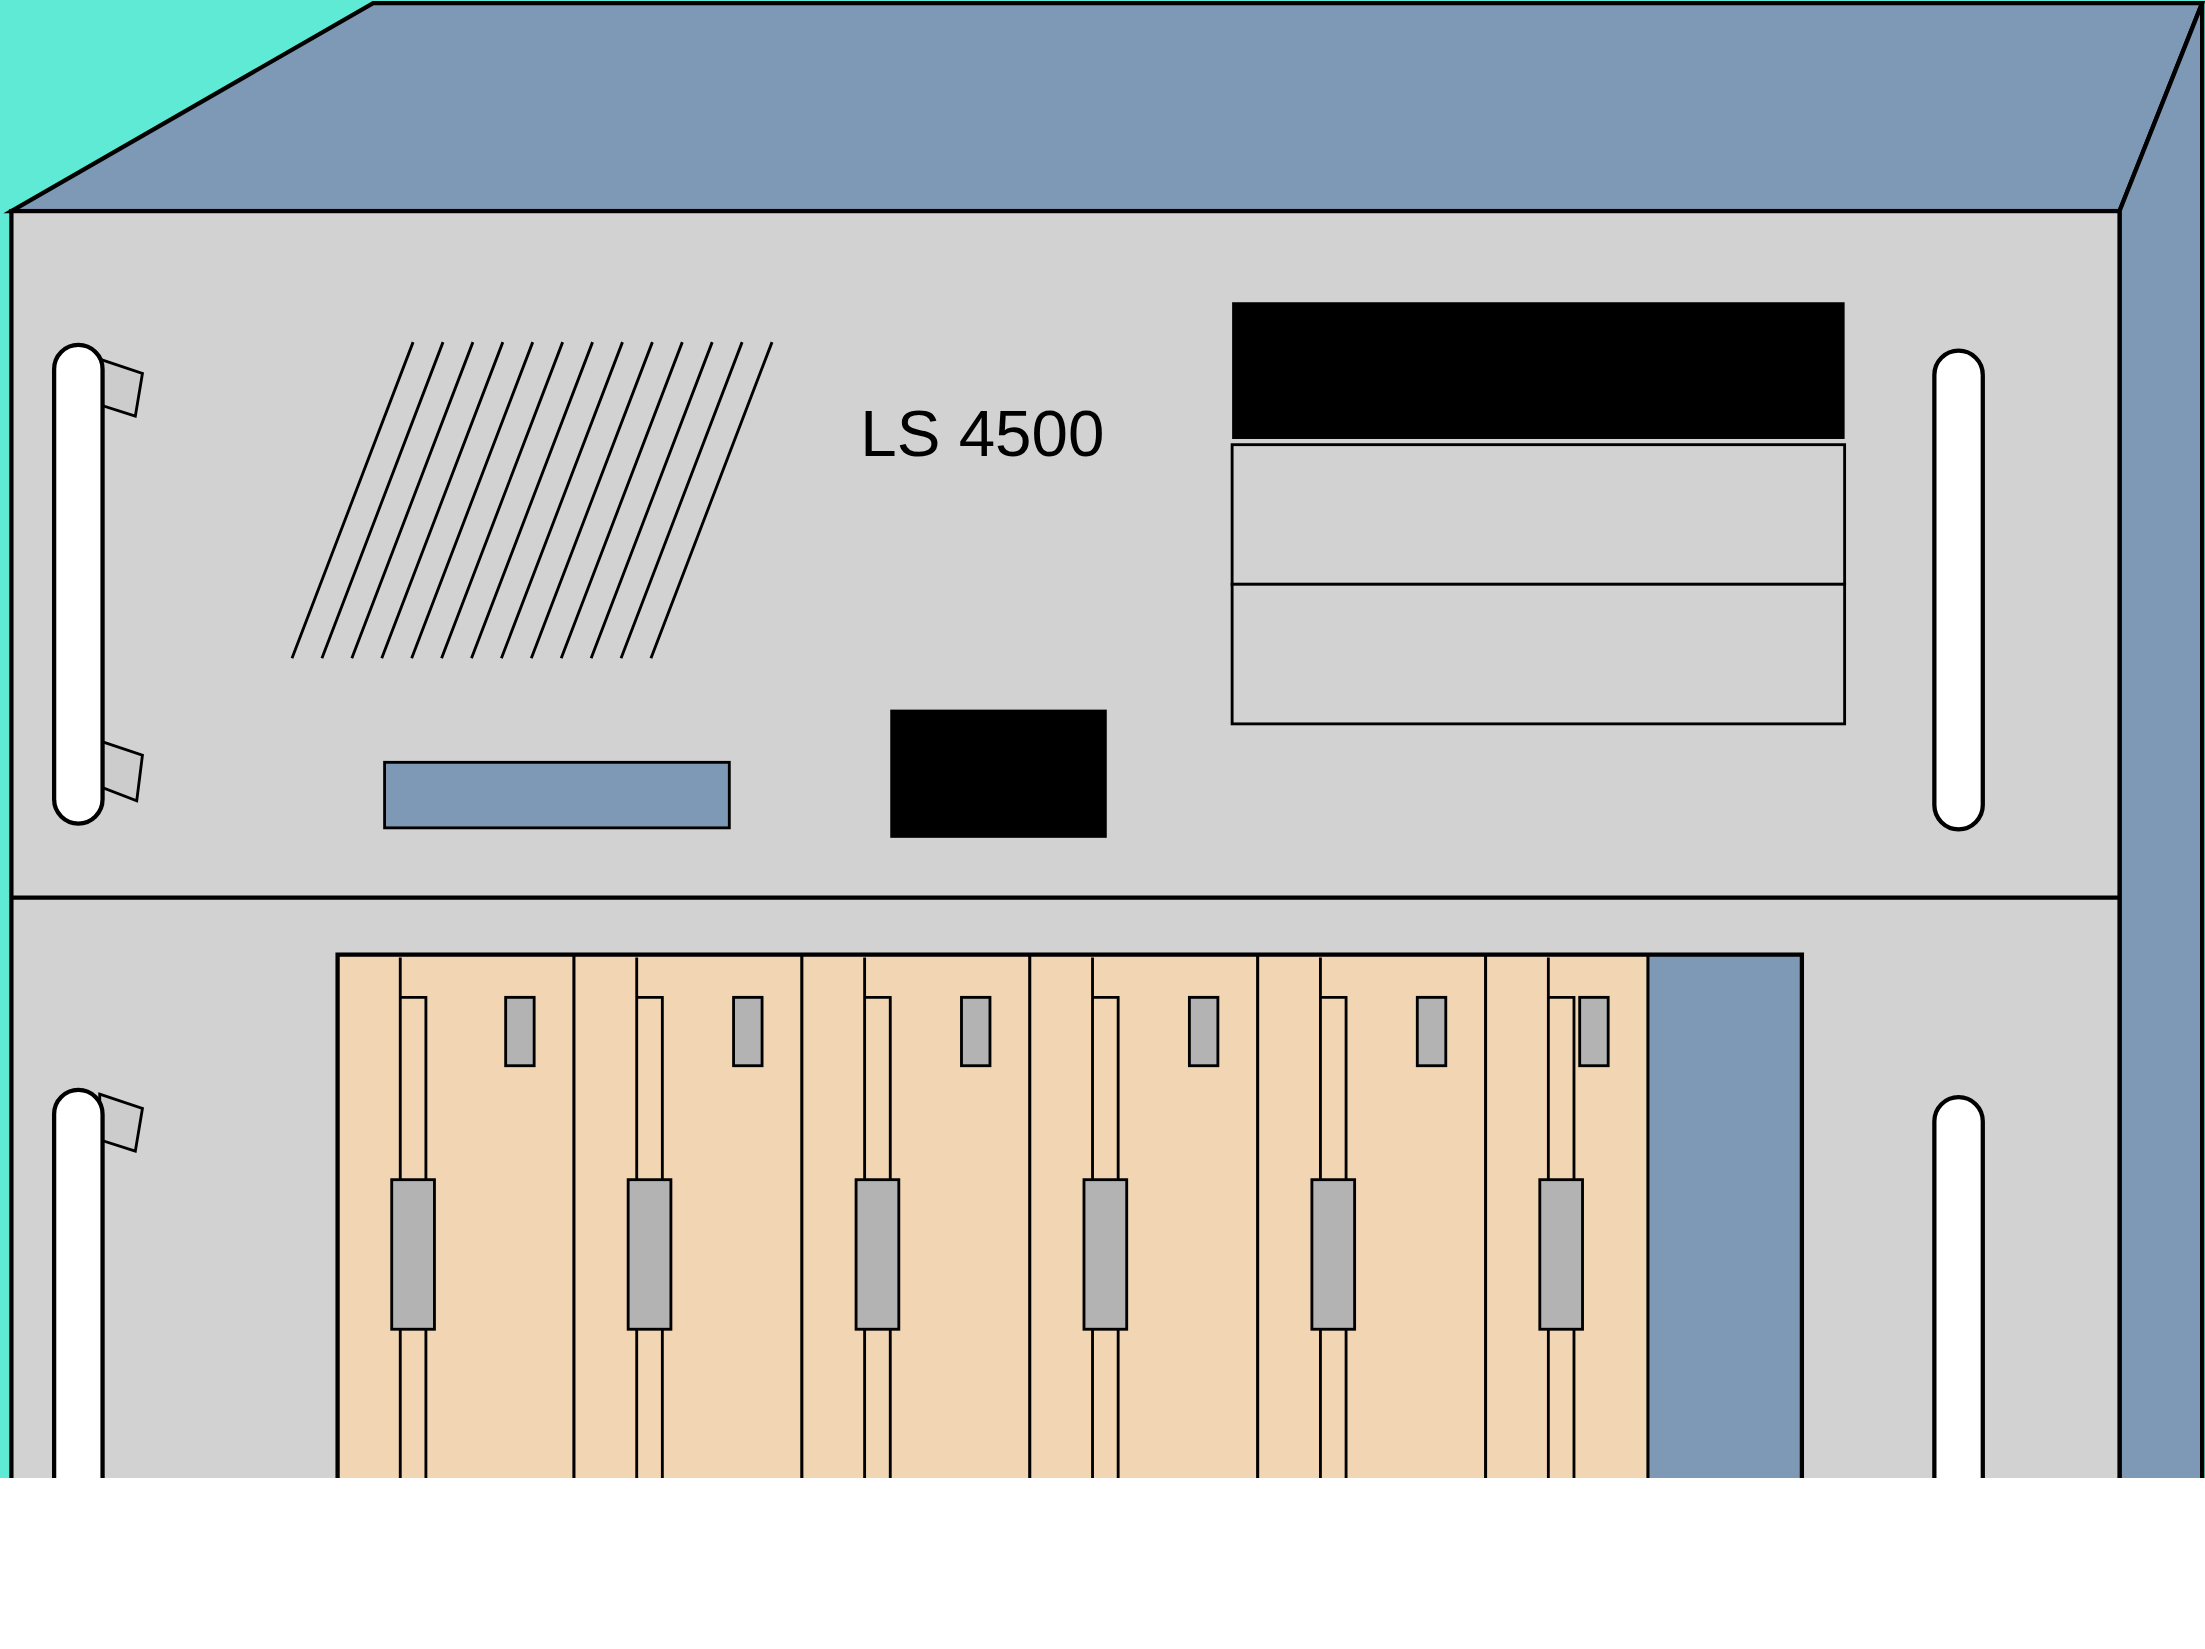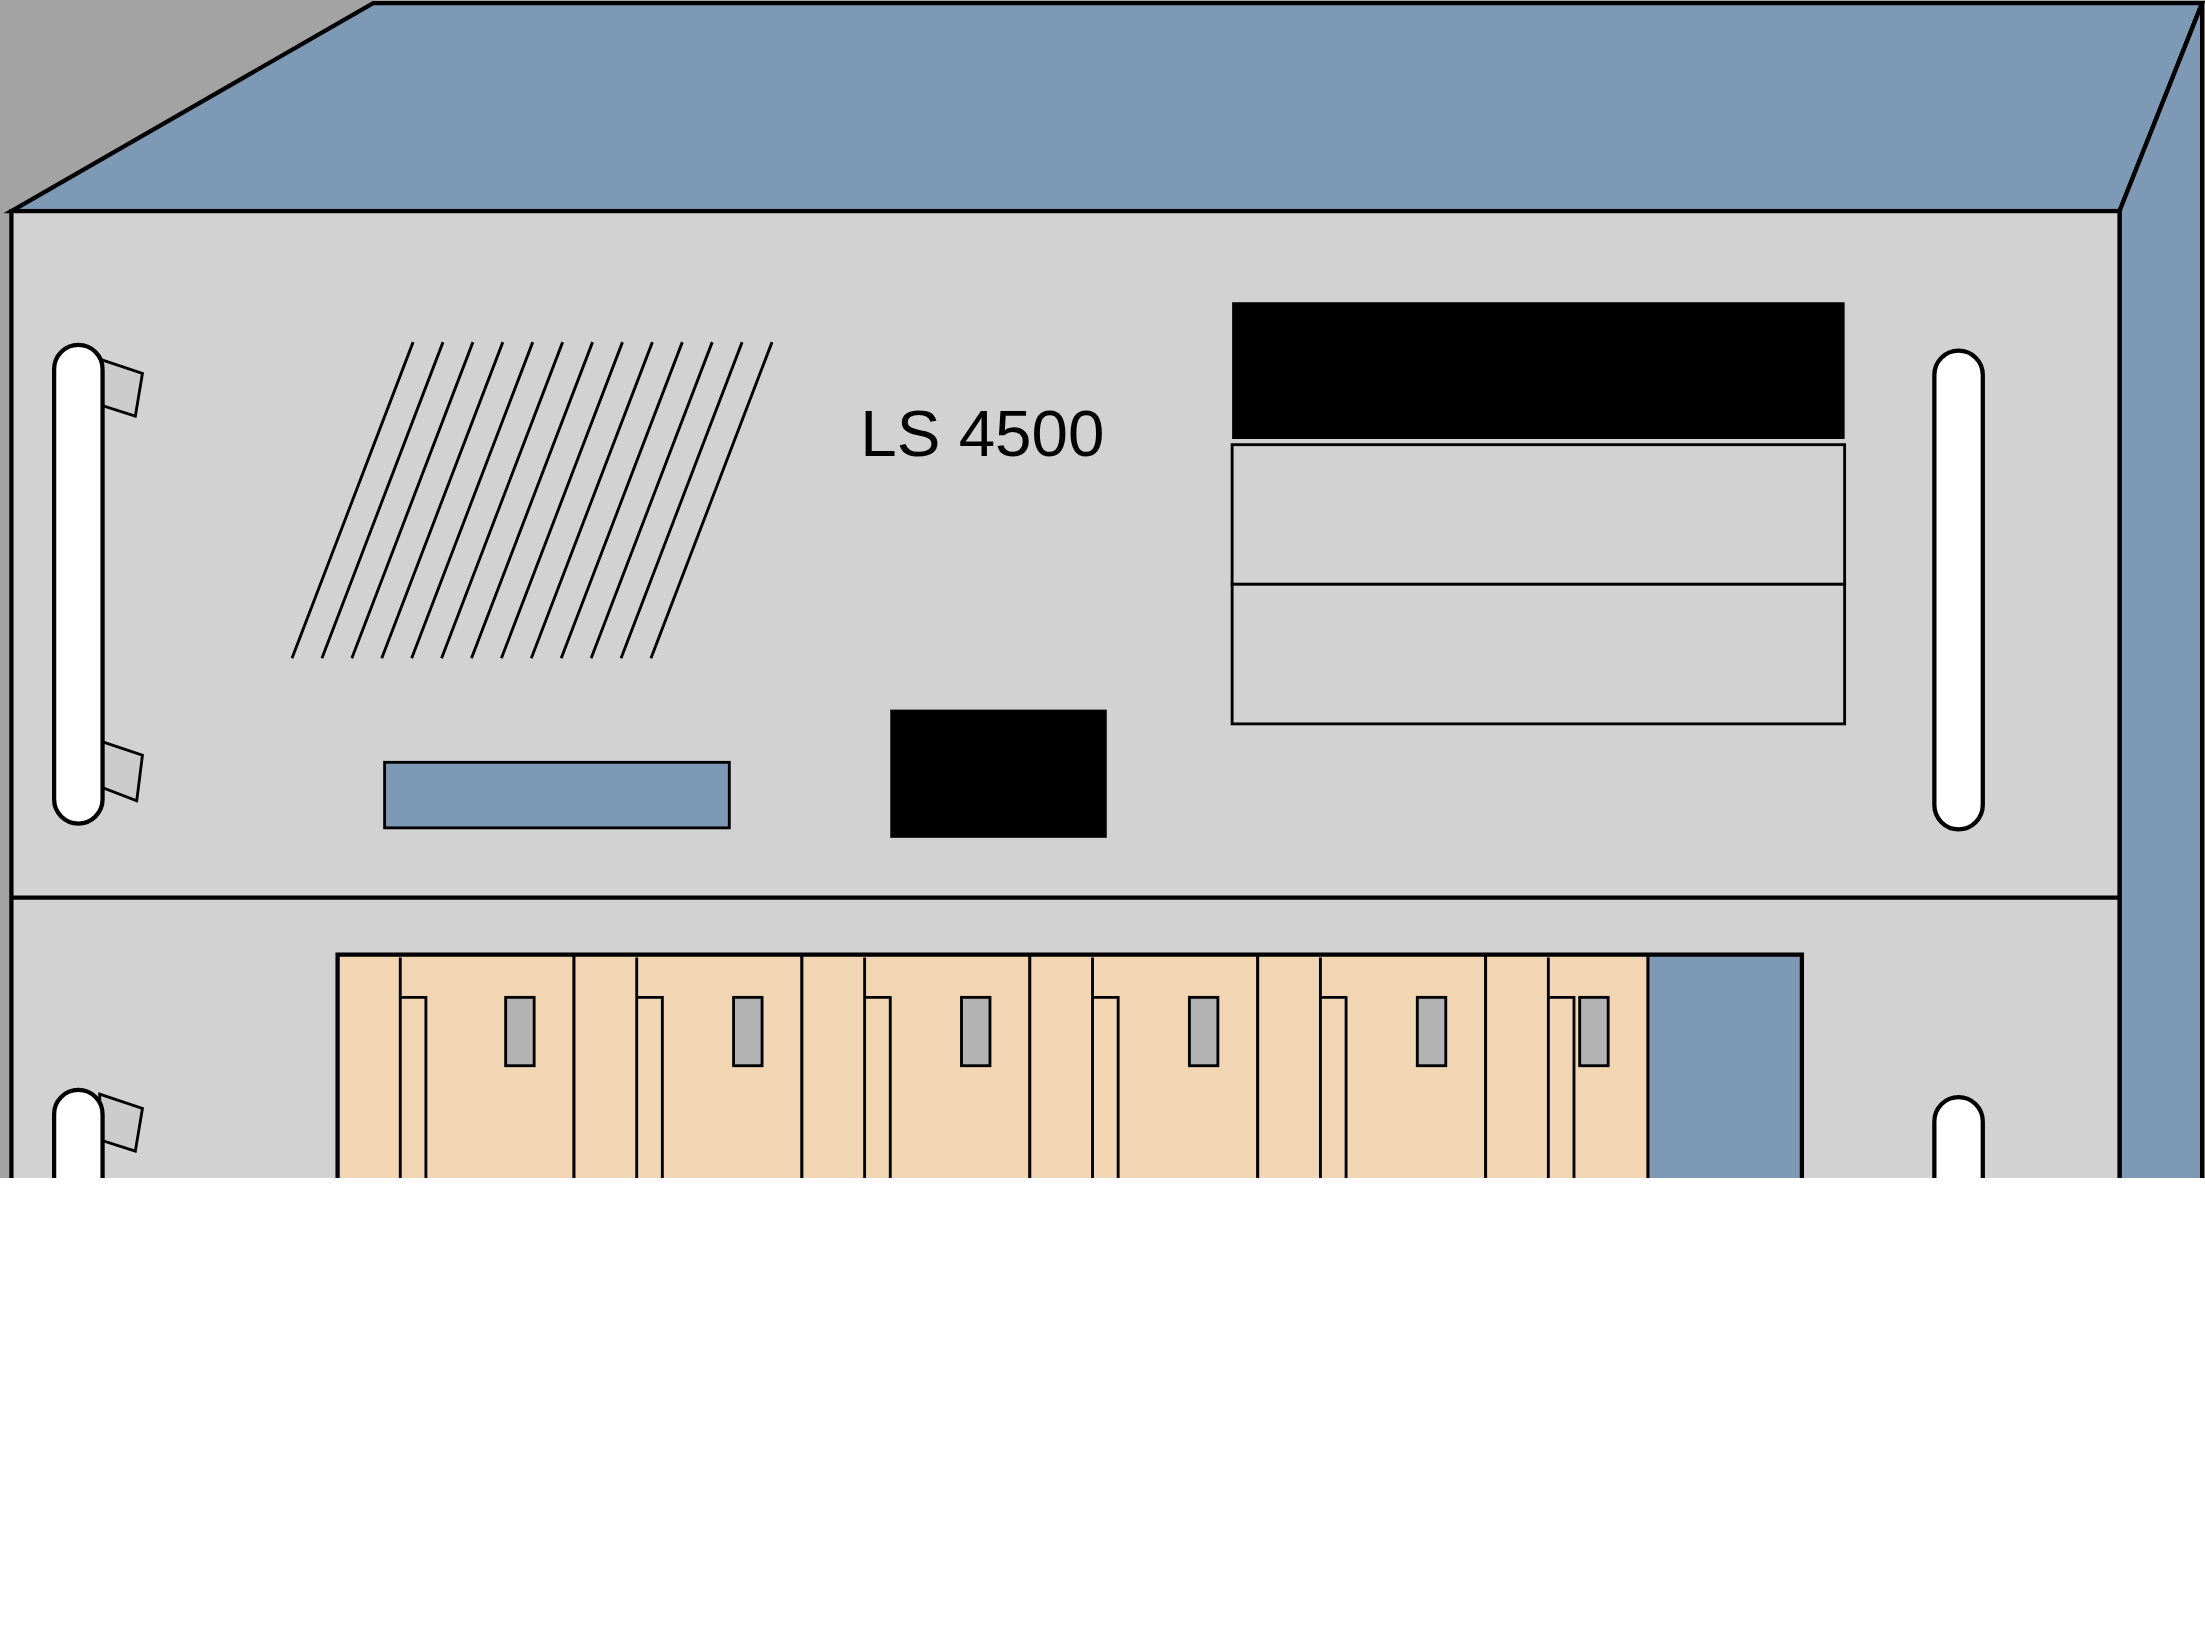--- a/index.html
+++ b/index.html
@@ -2,22 +2,22 @@
 <html style="font-size:11.4px"><head>
 <meta charset="utf-8">
 <style>
   html, body {
     margin: 0;
     padding: 0;
     background: #ffffff;
   }
   .stage {
     width: 2205px;
-    height: 1178px;
-    background: #a3a3a3;
+    height: 1478px;
+    background: #5eead4;
     overflow: hidden;
   }
   svg { display: block; }
 
   
   .fill-panel  { fill: #D2D2D2; }
   .fill-tan    { fill: #F2D6B3; }
   .fill-white  { fill: #FFFFFF; }
   .fill-black  { fill: #000000; }
   .fill-mid    { fill: #B3B3B3; }

